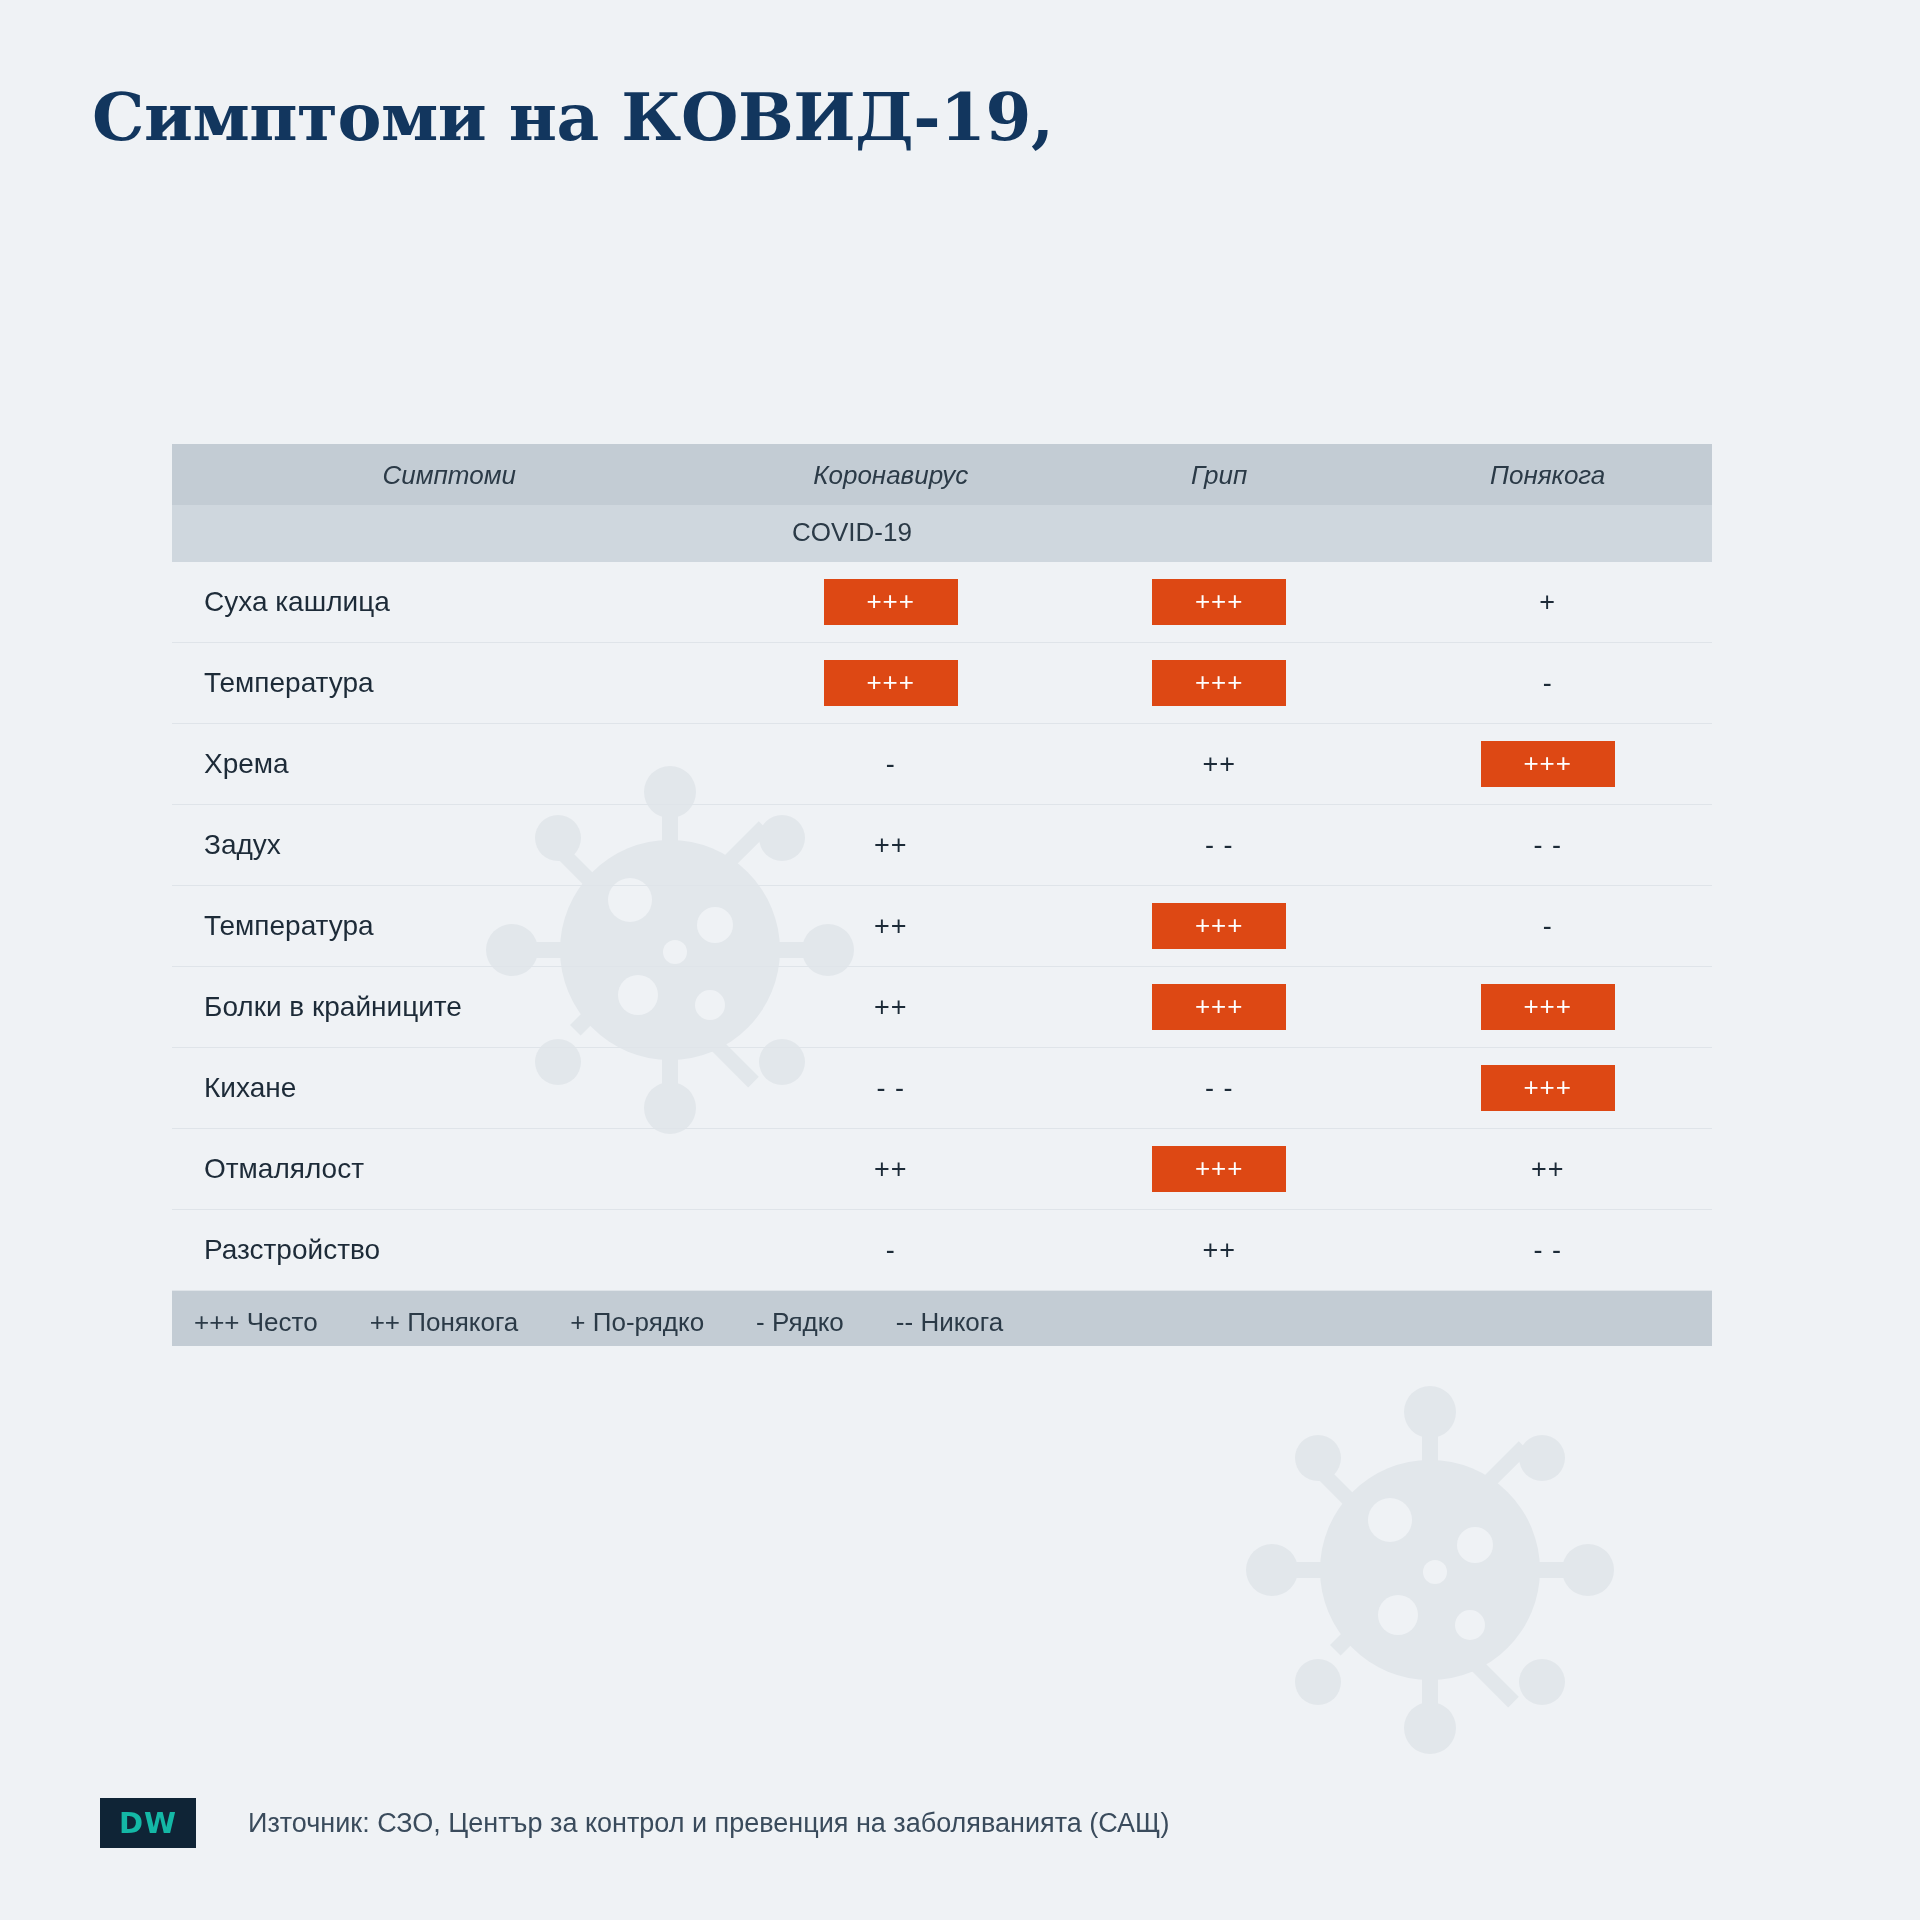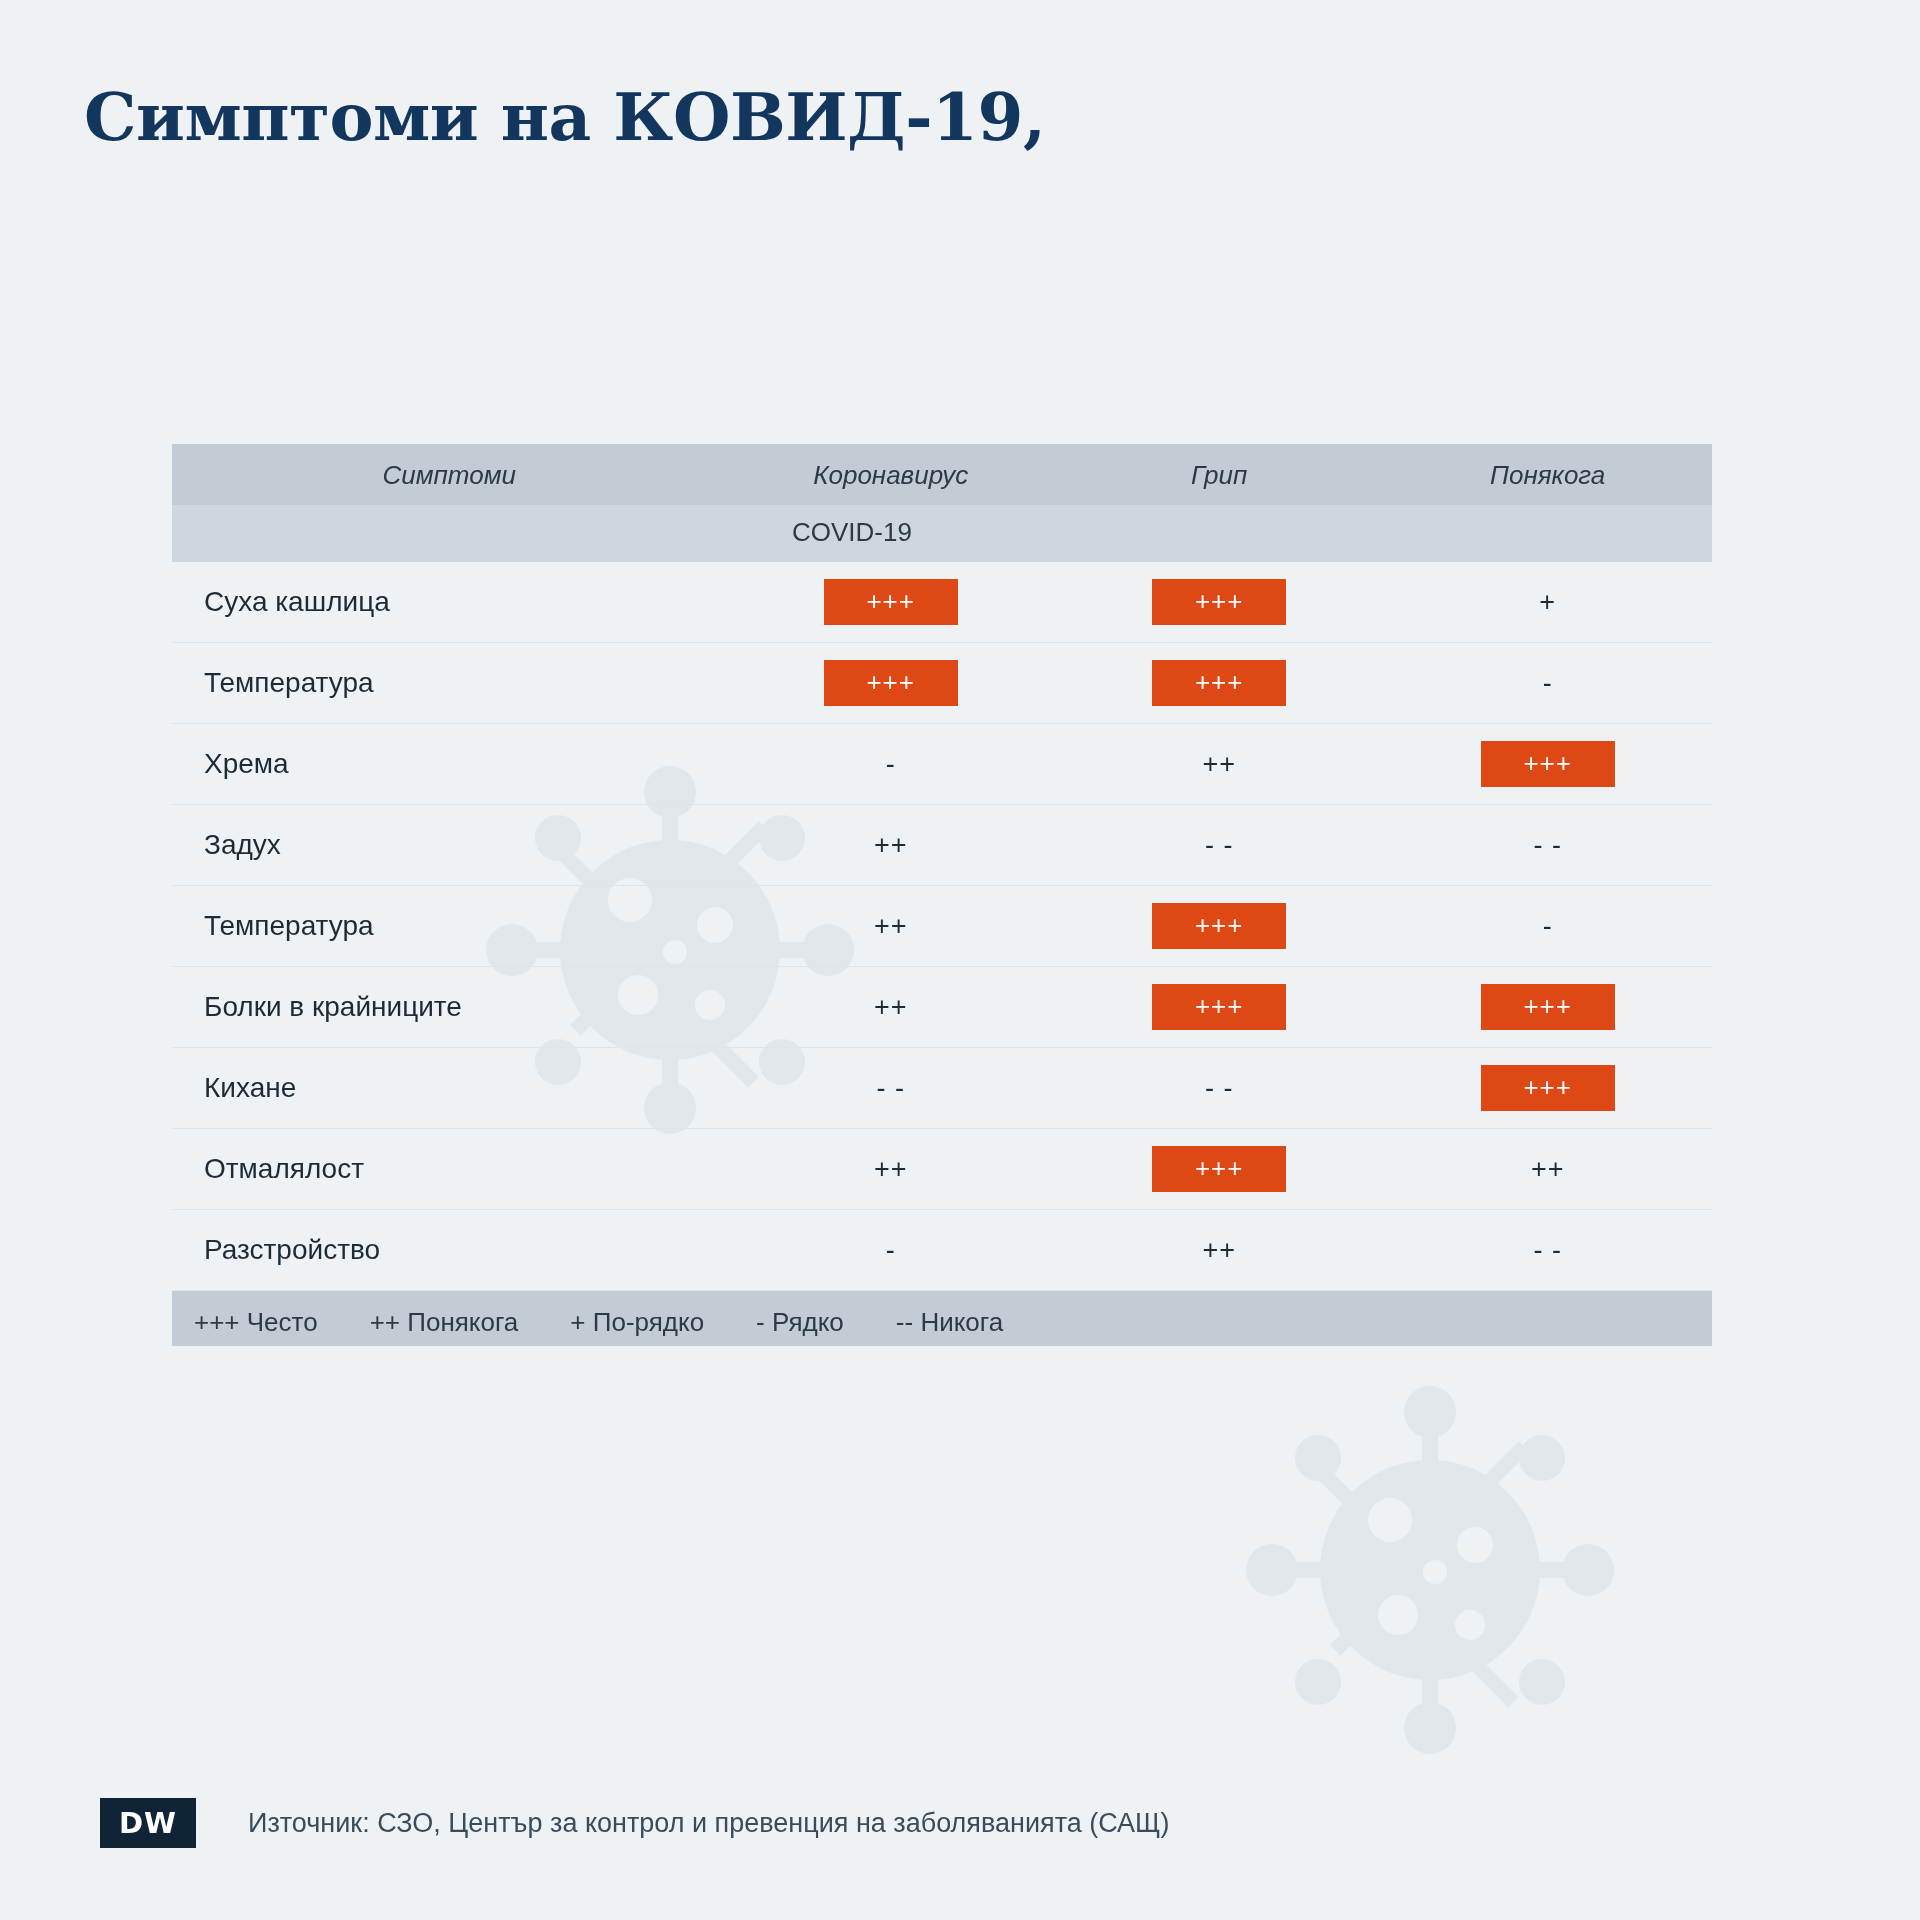--- a/index.html
+++ b/index.html
@@ -21,21 +21,21 @@
     pointer-events: none;
   }
   .virus svg { display: block; }
 
   #virus-left  { left: 470px;  top: 740px; }
   #virus-right { left: 1230px; top: 1360px; }
 
   
   .title {
     position: absolute;
-    left: 84px;
+    left: 92px;
     top: 75px;
     width: 1200px;
     font-family: "DejaVu Serif", "Liberation Serif", serif;
     font-weight: bold;
     font-size: 66px;
     line-height: 1.28;
     color: #12365e;
     letter-spacing: -0.5px;
   }
 
@@ -127,21 +127,21 @@
     left: 100px;
     bottom: 72px;
     display: flex;
     align-items: center;
     gap: 52px;
   }
   .dw-logo {
     width: 96px;
     height: 50px;
     background: #0f2436;
-    color: #ffffff;
+    color: #14b8a6;
     display: flex;
     align-items: center;
     justify-content: center;
     font-family: "DejaVu Sans", sans-serif;
     font-weight: bold;
     font-size: 29px;
     letter-spacing: 1px;
   }
   .source {
     font-size: 27px;

